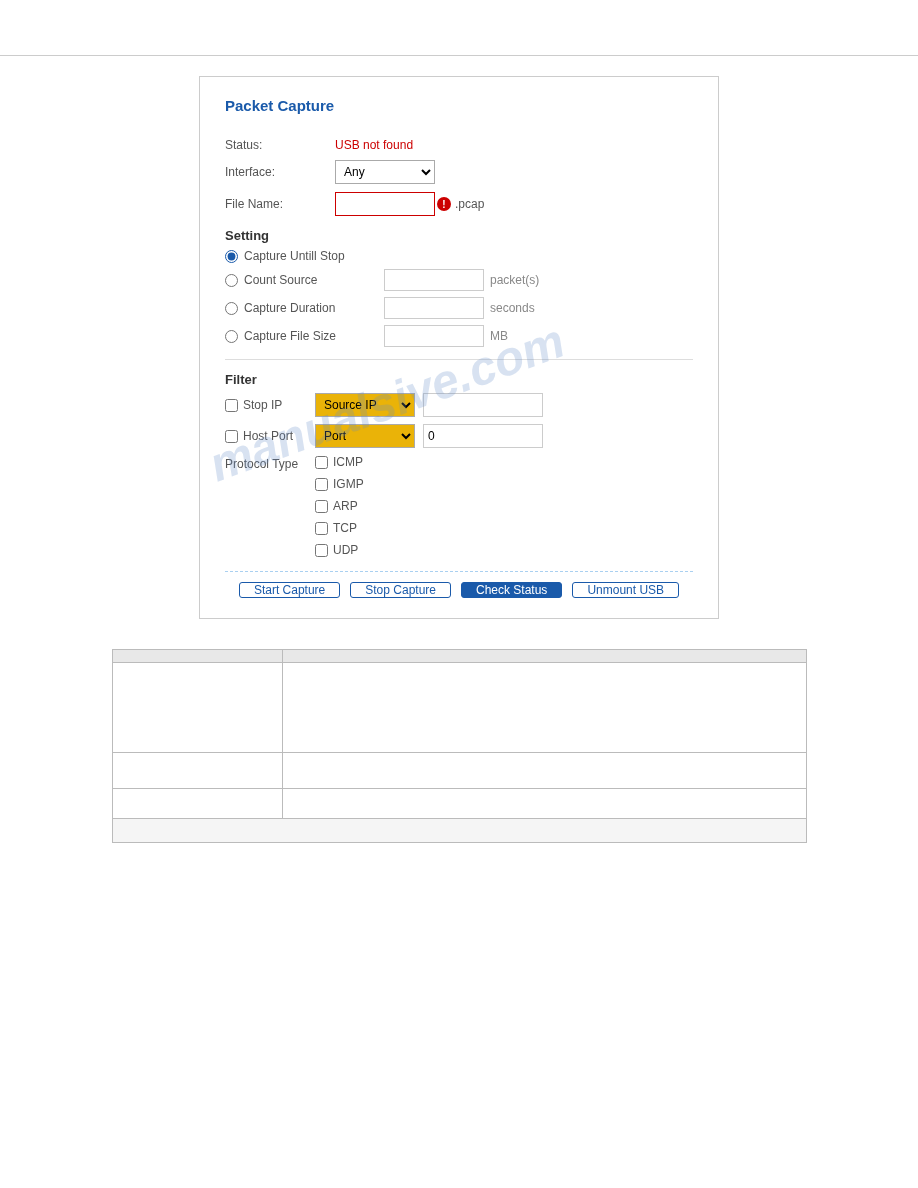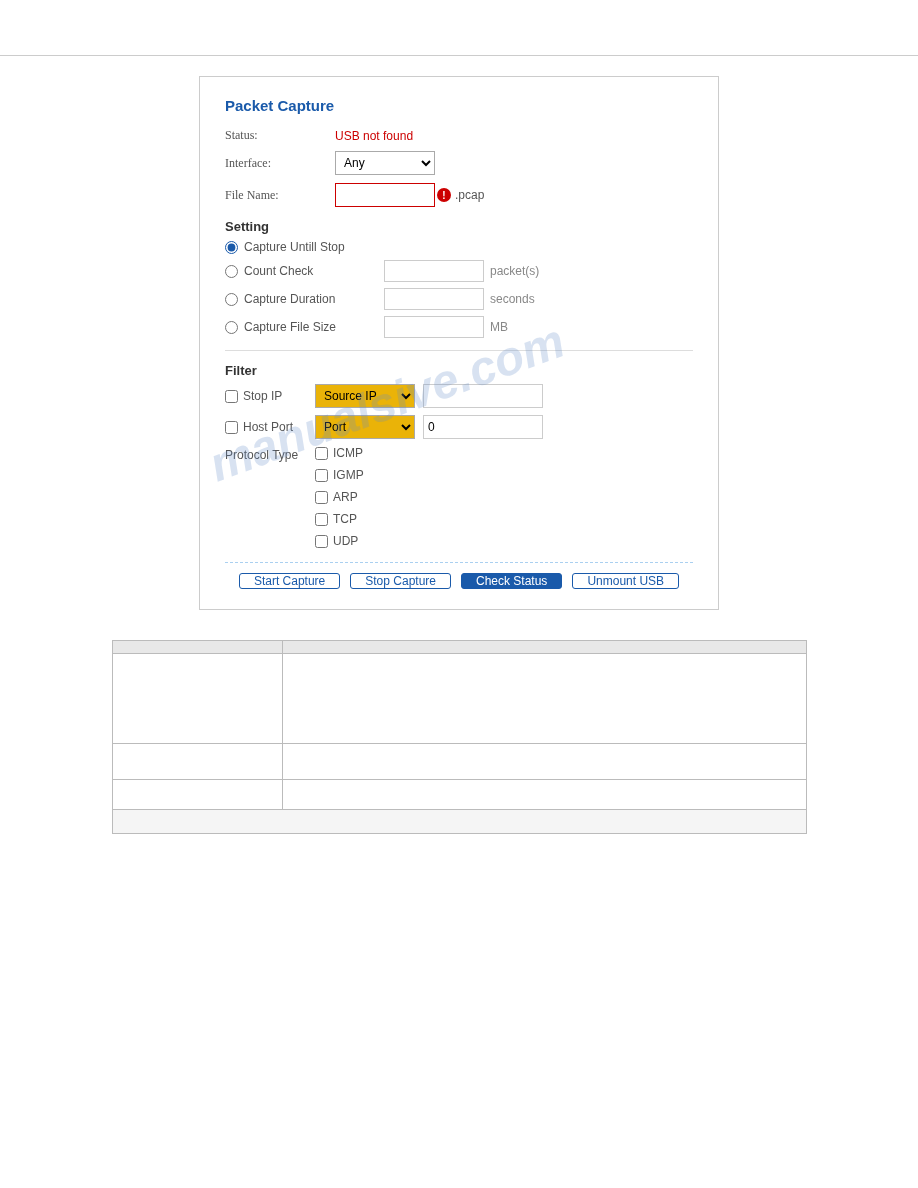--- a/index.html
+++ b/index.html
@@ -38,34 +38,33 @@
       width: 520px;
       margin: 0 auto;
       padding: 20px 25px;
       background: #fff;
     }
 
     .panel-title {
       color: #1a5aaa;
       font-size: 15px;
       font-weight: bold;
-      margin-bottom: 14px;
+      margin-bottom: 24px;
     }
 
     .field-row {
       display: flex;
       align-items: center;
       margin-bottom: 8px;
     }
 
     .field-label {
       width: 110px;
       color: #555;
       font-size: 12px;
-      font-family: Liberation Serif, serif;
     }
 
     .status-value {
       color: #cc0000;
       font-size: 12px;
     }
 
     .interface-select {
       width: 100px;
       height: 24px;
@@ -359,21 +358,21 @@
 
       <div class="section-title">Setting</div>
 
       <div class="radio-row">
         <input type="radio" name="capture_mode" checked="" style="">
         <span class="radio-label">Capture Untill Stop</span>
       </div>
 
       <div class="radio-row">
         <input type="radio" name="capture_mode" style="">
-        <span class="radio-label">Count Check</span>
+        <span class="radio-label">Count Source</span>
         <input type="text" class="radio-input" style="">
         <span class="radio-unit">packet(s)</span>
       </div>
 
       <div class="radio-row">
         <input type="radio" name="capture_mode" style="">
         <span class="radio-label">Capture Duration</span>
         <input type="text" class="radio-input" style="">
         <span class="radio-unit">seconds</span>
       </div>

